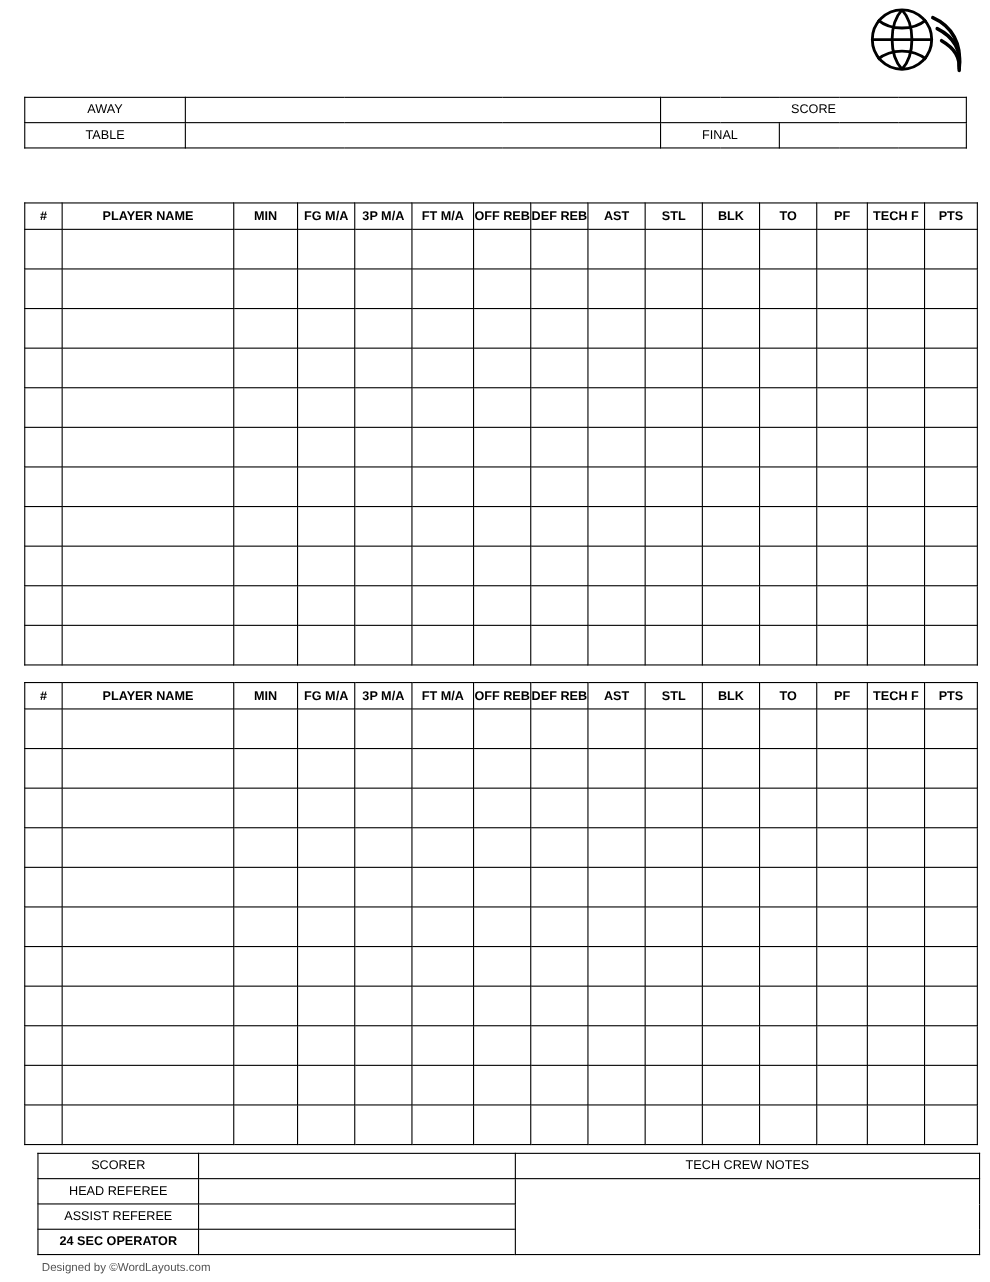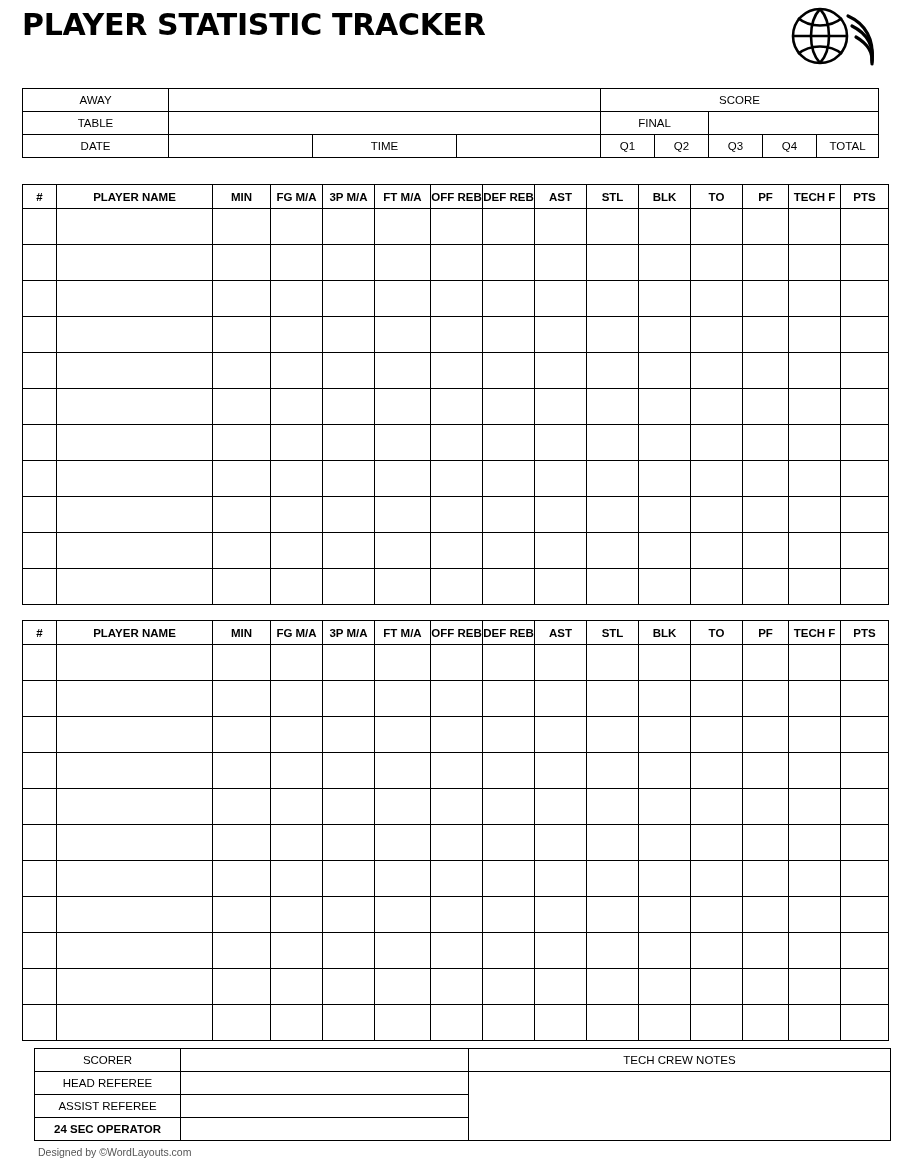--- a/index.html
+++ b/index.html
@@ -103,21 +103,20 @@
   }
 
   .bold { font-weight: bold; }
 </style>
 </head>
 <body>
 
 <div class="page">
 
   <div class="title-block">
-    <div class="title-line">PLAYER STATISTIC TRACKER</div>
   </div>
 
   <div class="logo">
     <svg viewBox="0 0 96 78" width="96" height="78" aria-hidden="true">
       <g fill="none" stroke="#000000" stroke-width="2.6">
         <circle cx="34" cy="32" r="27" fill="#ffffff"></circle>
         <path d="M34 5 C22 18 22 46 34 59"></path>
         <path d="M34 5 C46 18 46 46 34 59"></path>
         <path d="M7 32 L61 32"></path>
         <path d="M12 14 C24 24 44 24 56 14"></path>
@@ -148,31 +147,20 @@
         <tr>
           <td class="lbl">AWAY</td>
           <td colspan="3"></td>
           <td colspan="5">SCORE</td>
         </tr>
         <tr>
           <td class="lbl">TABLE</td>
           <td colspan="3"></td>
           <td colspan="2">FINAL</td>
           <td colspan="3"></td>
-        </tr>
-        <tr>
-          <td class="lbl">DATE</td>
-          <td></td>
-          <td>TIME</td>
-          <td></td>
-          <td>Q1</td>
-          <td>Q2</td>
-          <td>Q3</td>
-          <td>Q4</td>
-          <td>TOTAL</td>
         </tr>
       </tbody>
     </table>
   </div>
 
   <div class="stats-wrap-1">
     <table class="stats-table" id="stats-table-1">
       <colgroup>
         <col style="width:34px">
         <col style="width:156px">

